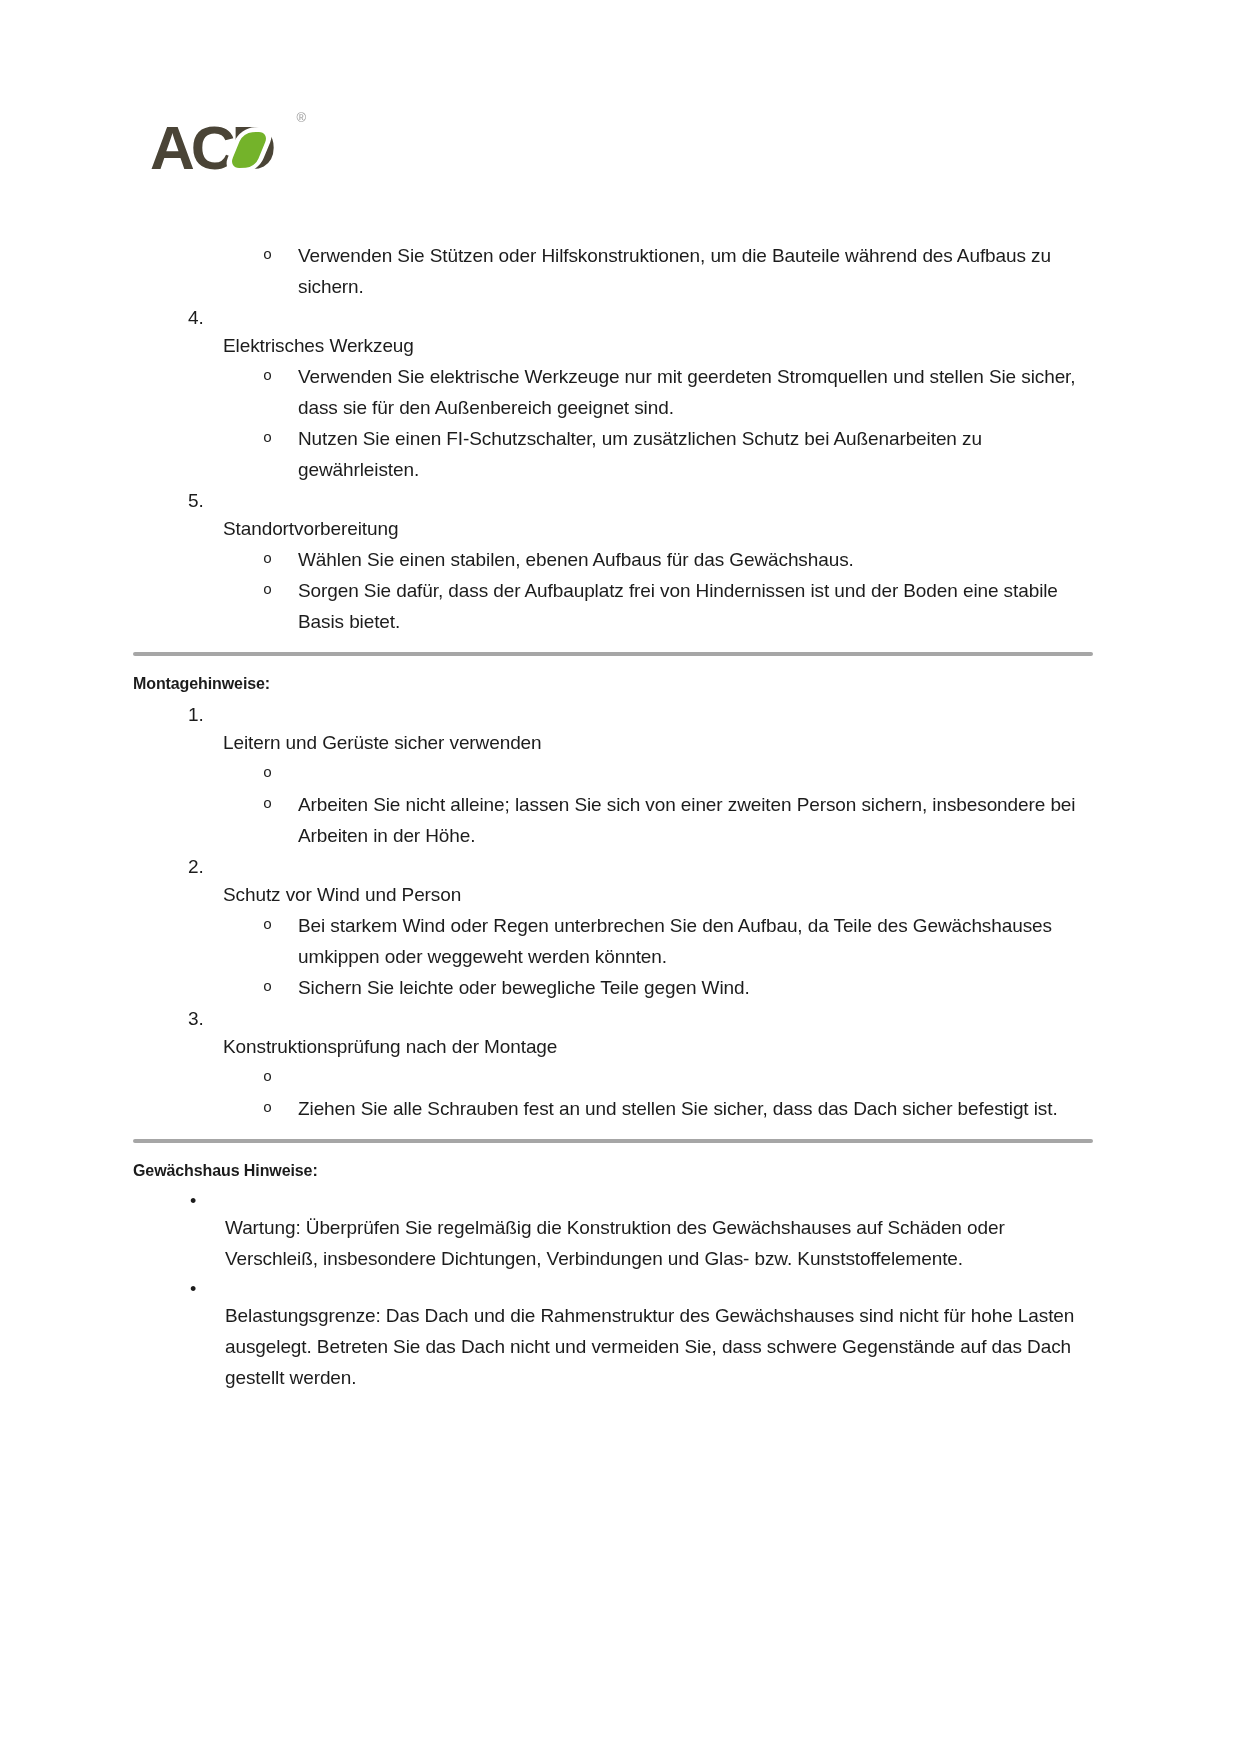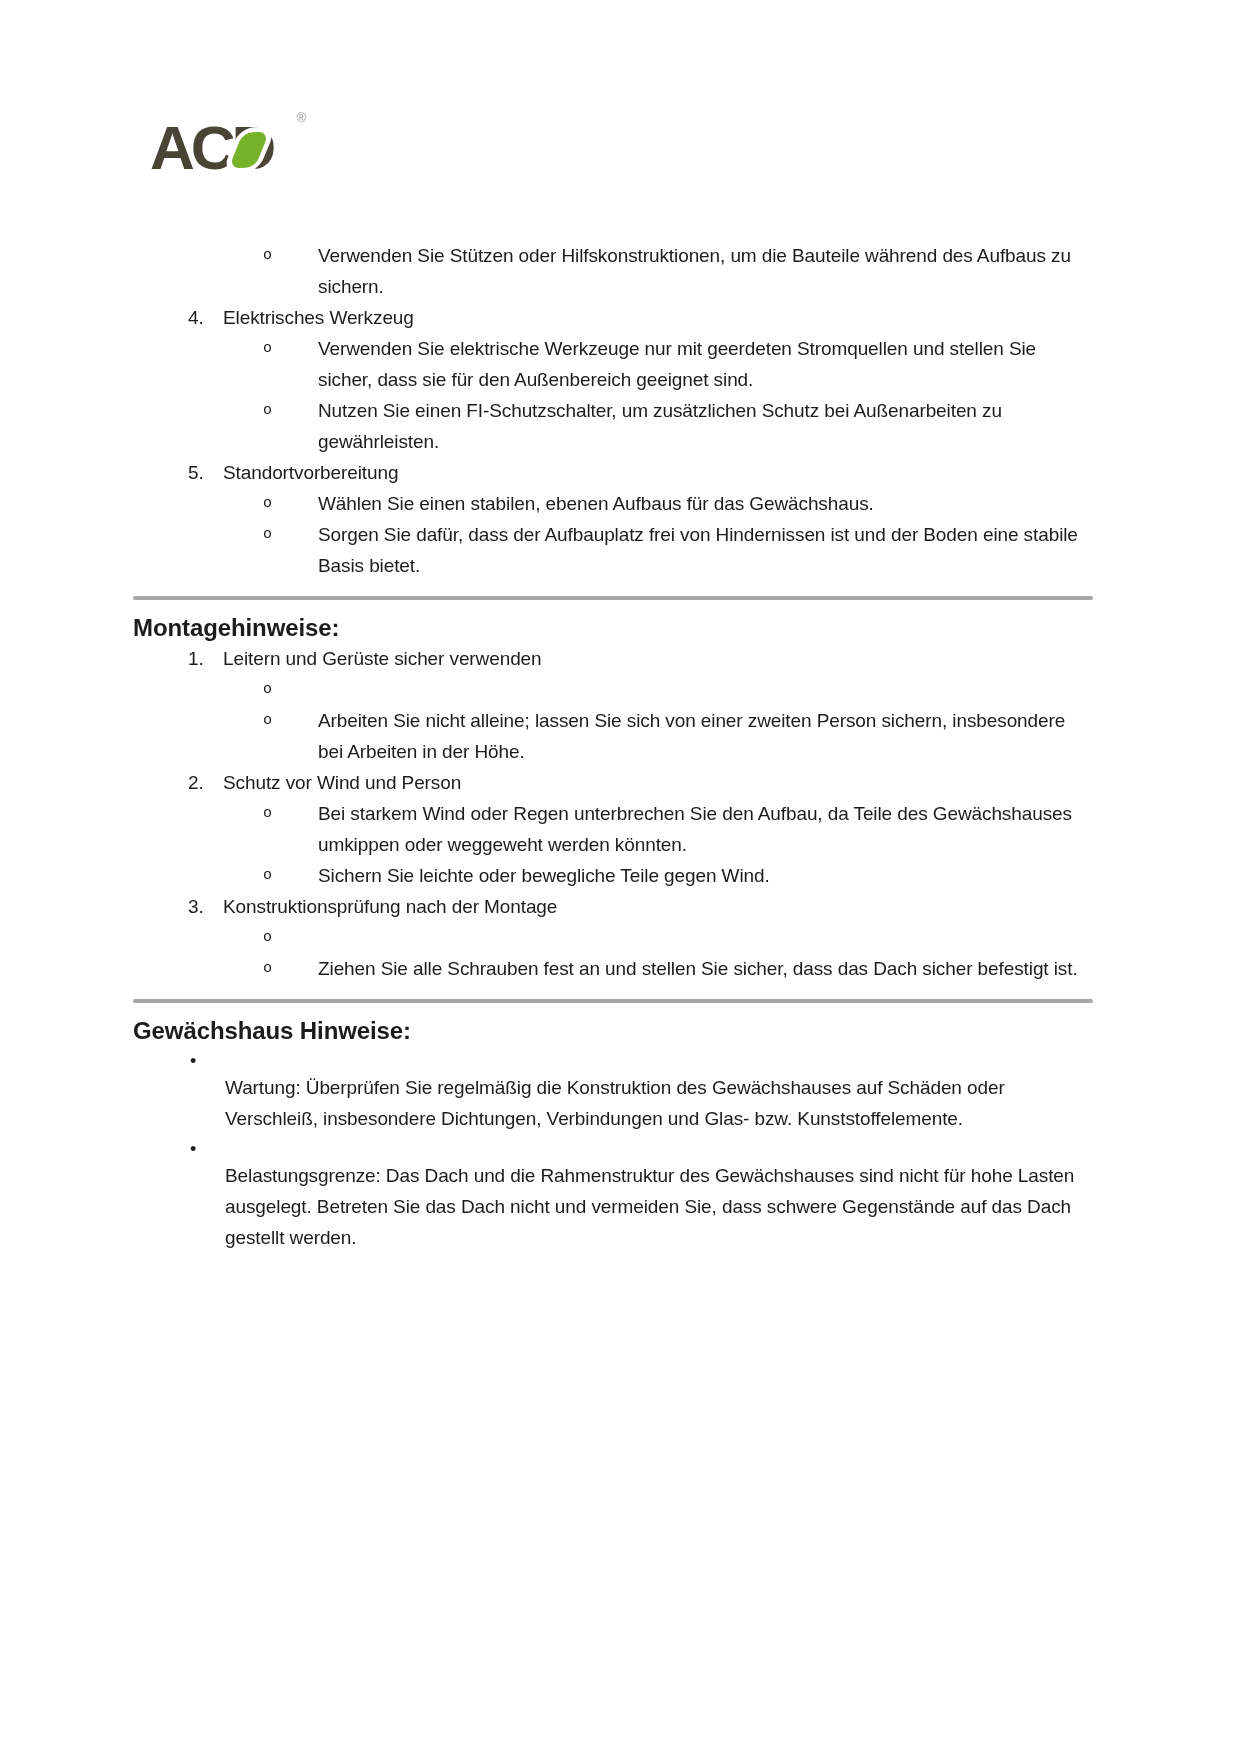--- a/index.html
+++ b/index.html
@@ -45,45 +45,45 @@
   .content {
     position:absolute;
     left:133px; top:240px;
     width:960px;
     font-size:19px;
     line-height:31px;
     letter-spacing:-0.1px;
   }
 
   .heading {
-    font-size:24px;
+    font-size:16px;
     font-weight:bold;
     line-height:31px;
   }
 
   .hr-divider {
     height:4px; width:100%;
     background:#a6a6a6;
     border-radius:2px;
     margin:15px 0 12px 0;
   }
 
   
   .num-row { display:flex; }
   .num-row .num { flex:none; width:35px; margin-left:55px; }
-  .num-row .label { flex:1; }
+  .num-row .label { flex:1;margin-top:28px; }
 
   
   .sub-row { display:flex; }
   .sub-row .marker {
     flex:none; width:35px; margin-left:130px;
     font-family:"Liberation Mono", monospace;
     font-size:15px; line-height:31px;
   }
-  .sub-row .text { flex:1;margin-left:20px; }
+  .sub-row .text { flex:1; }
 
   
   .bul-row { display:flex; }
   .bul-row .marker {
     flex:none; width:35px; margin-left:57px;
     font-size:18px; line-height:31px;
   }
   .bul-row .text { flex:1;margin-top:26px; }
 </style>
 </head>

